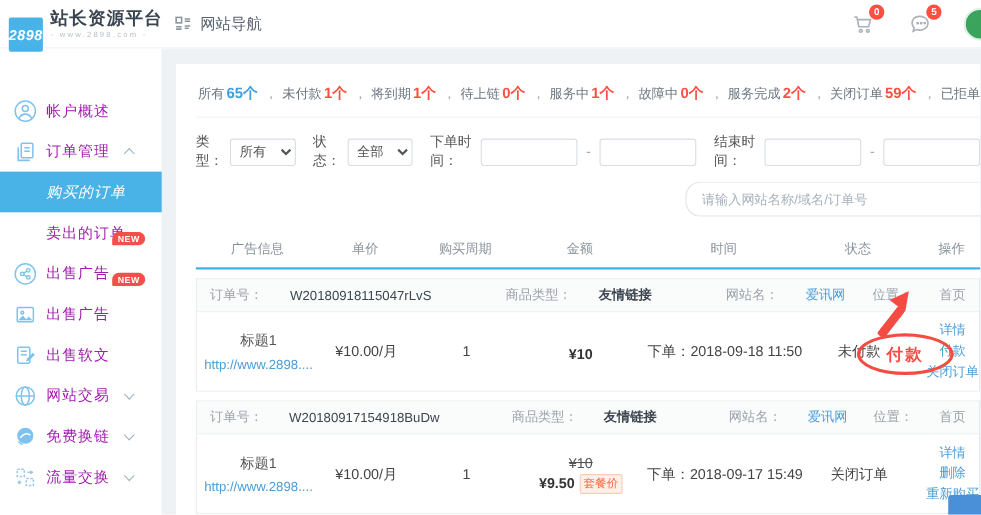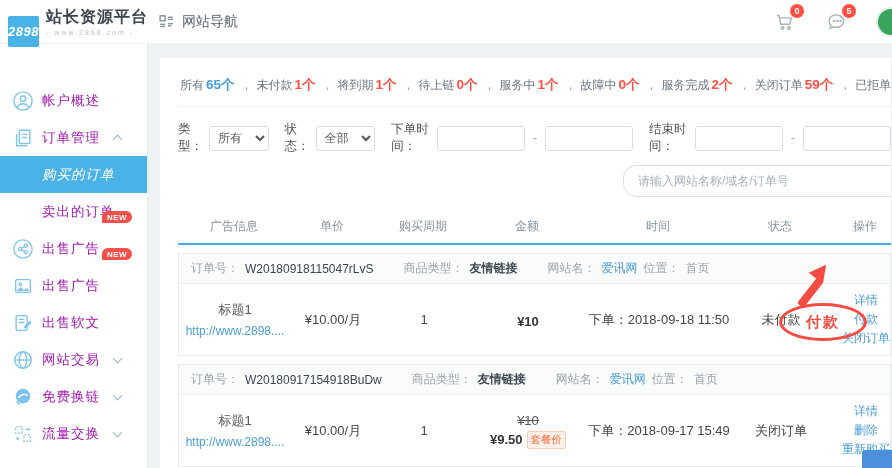--- a/index.html
+++ b/index.html
@@ -64,21 +64,21 @@
     padding:15px 14px; font-size:12px; color:#8d98a3; outline:none; }
   .search-pill::placeholder { color:#a7b1bb; }
 
   
   .grid-cols { display:grid; grid-template-columns:112px 84px 98px 110px 152px 92px 78px; }
   .thead { margin-top:14px; border-bottom:2px solid var(--header-underline,#41aee6); }
   .th { font-size:12px; color:#8a939c; text-align:center; padding:7px 0 8px; }
 
   .order-group { border:1px solid #e9ecef; margin-top:8px; }
   .group-header { background:#fafbfb; border-bottom:1px solid #eceff1; padding:6px 12px; font-size:12px;
-    color:#9aa2ab; display:flex; gap:6px; align-items:center; white-space:nowrap; }
+    color:#9aa2ab; display:flex; gap:6px; align-items:center; white-space:nowrap;justify-content:space-between; }
   .gh-val { color:#3c4650; }
   .gh-val.bold { font-weight:bold; }
   .gh-site { color:var(--link-blue,#4a9dd6); cursor:pointer; }
   .gh-gap { width:18px; }
   .gh-pos { color:#9aa2ab; }
 
   .group-row { padding:7px 0; background:#fff; }
   .cell { display:flex; flex-direction:column; align-items:center; justify-content:center; font-size:13px; color:#444; }
   .ad-title { color:#555; }
   .ad-url { color:var(--link-blue,#4a9dd6); font-size:12px; margin-top:5px; cursor:pointer; }

